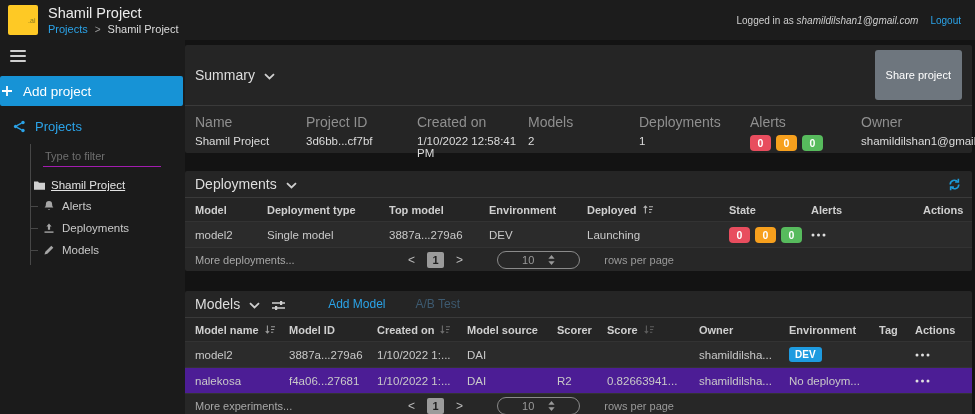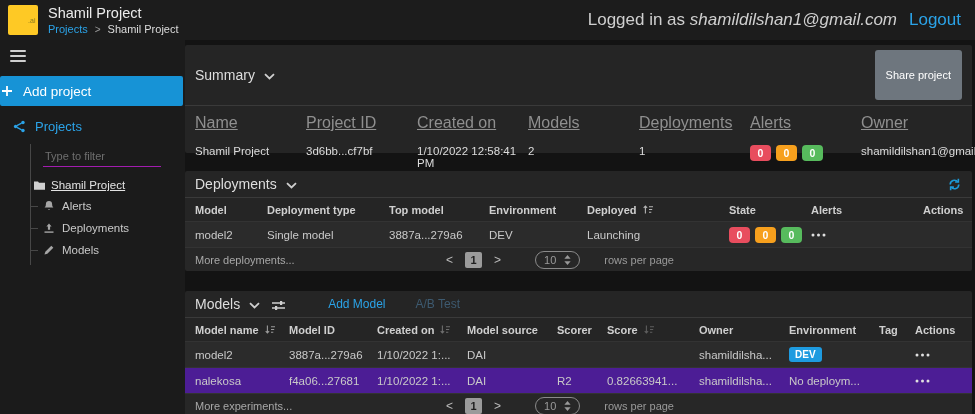--- a/index.html
+++ b/index.html
@@ -14,21 +14,21 @@
   .app-header { height: 40px; background: #1c1c1c; display: flex; align-items: center; padding: 0 14px 0 8px; }
   .logo { width: 30px; height: 30px; background: #fec925; border-radius: 2px; display: flex; flex-direction: row; align-items: center; justify-content: center; margin-right: 10px; flex-shrink: 0; }
   .logo .main { font-size: 9px; font-weight: bold; color: #111; }
   .logo .suffix { font-size: 7px; color: #8a7a1e; }
   .title-block { display: flex; flex-direction: column; justify-content: center; }
   .app-title { font-size: 14.5px; color: #ececec; line-height: 1.2; }
   .breadcrumb { font-size: 11px; display: flex; align-items: center; gap: 7px; margin-top: 1px; }
   .bc-link { color: #2ba3e8; cursor: pointer; }
   .bc-sep { color: #9a9a9a; font-size: 10px; }
   .bc-cur { color: #dcdcdc; }
-  .header-right { margin-left: auto; display: flex; align-items: center; gap: 12px; font-size: 17px; color: #cfcfcf; }
+  .header-right { margin-left: auto; display: flex; align-items: center; gap: 12px; font-size: 10px; color: #cfcfcf; }
   .user-email { font-style: italic; }
   .logout { color: #2ba3e8; cursor: pointer; }
 
   
   .main { display: flex; height: 374px; }
   .sidebar { width: 185px; background: #1b1b1b; flex-shrink: 0; padding-top: 6px; }
   .content { flex: 1; padding: 5px 10px 0 0; }
 
   
   .hamburger { width: 16px; margin: 4px 0 14px 10px; cursor: pointer; }
@@ -47,21 +47,21 @@
   .panel { background: #252525; border-radius: 2px; }
   .panel-header { display: flex; align-items: center; padding: 5px 10px; border-bottom: 1px solid #3a3a3a; }
   .panel-title { font-size: 14px; color: #dedede; display: flex; align-items: center; gap: 9px; }
   .chev { margin-top: 2px; cursor: pointer; }
 
   
   .panel.summary { height: 108px; margin-bottom: 18px; }
   .summary-fields { display: flex; padding: 8px 0 0 10px; }
   .field { width: 111px; flex-shrink: 0; }
   .field.owner { flex: 1; }
-  .f-label { font-size: 16px; color: #8f8f8f; margin-bottom: 13px; text-decoration: underline; }
+  .f-label { font-size: 14px; color: #8f8f8f; margin-bottom: 5px; }
   .f-value { font-size: 11.5px; color: #dcdcdc; }
   .share-btn { margin-left: auto; background: #6e767e; color: #fff; font-size: 11px; padding: 19px 11px; border-radius: 3px; cursor: pointer; border: none; font-family: inherit; }
 
   .badges { display: flex; gap: 5px; }
   .badge { min-width: 21px; height: 16px; border-radius: 4px; color: #fff; font-size: 10.5px; font-weight: bold; display: inline-flex; align-items: center; justify-content: center; padding: 0 5px; }
   .badge.red { background: #e84d5e; }
   .badge.orange { background: #f7a01d; }
   .badge.green { background: #57bb5d; }
 
   
@@ -74,21 +74,21 @@
   .t-header .hcell { display: flex; align-items: center; gap: 5px; }
   .t-row { height: 26px; font-size: 11.5px; color: #c9c9c9; border-top: 1px solid #333; }
   .t-row.alt { background: #2b2b2b; }
   .t-row.dark { background: #4c1d95; }
   .env-badge { background: #1e9be0; color: #fff; font-size: 10px; font-weight: bold; padding: 2px 6px; border-radius: 3px; display: inline-block; }
   .t-footer { display: flex; align-items: center; height: 24px; font-size: 11px; color: #9a9a9a; border-top: 1px solid #333; background: #272727; padding: 0 10px; border-radius: 0 0 2px 2px; }
   .more-link { color: #a8a8a8; cursor: pointer; }
   .pager-wrap { display: flex; align-items: center; margin-left: auto; margin-right: 288px; gap: 12px; }
   .pg-chev { color: #bdbdbd; font-size: 12px; cursor: pointer; }
   .pg-num { width: 17px; height: 16px; background: #9b9b9b; color: #1e1e1e; font-weight: bold; font-size: 11px; display: flex; align-items: center; justify-content: center; border-radius: 2px; cursor: pointer; }
-  .spinner { display: inline-flex; align-items: center; gap: 8px; border: 1px solid #8a8a8a; border-radius: 9px; padding: 1px 8px; height: 18px; margin-left: 22px; cursor: pointer; }
+  .spinner { display: inline-flex; align-items: center; gap: 14px; border: 1px solid #8a8a8a; border-radius: 9px; padding: 1px 24px; height: 18px; margin-left: 22px; cursor: pointer; }
   .spin-val { font-size: 11px; color: #9a9a9a; }
   .rpp-label { margin-left: 12px; }
 
   
   .add-model { color: #2ba3e8; font-size: 12px; margin-left: 42px; cursor: pointer; }
   .ab-test { color: #3d5a70; font-size: 12px; margin-left: 30px; cursor: pointer; }
   .sliders { cursor: pointer; margin-left: 2px; margin-top: 2px; }
   .refresh { margin-left: auto; cursor: pointer; }
   svg { display: block; }
 </style>

